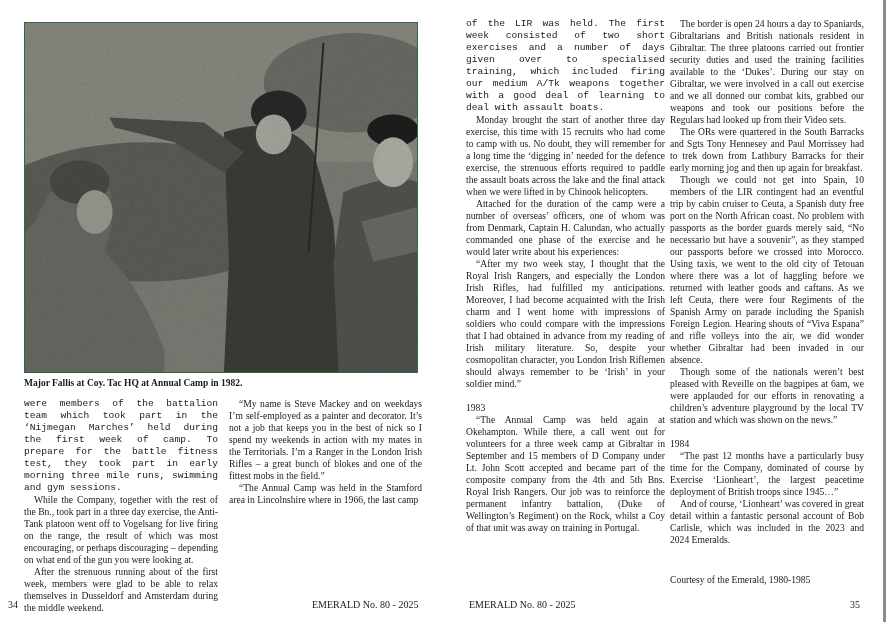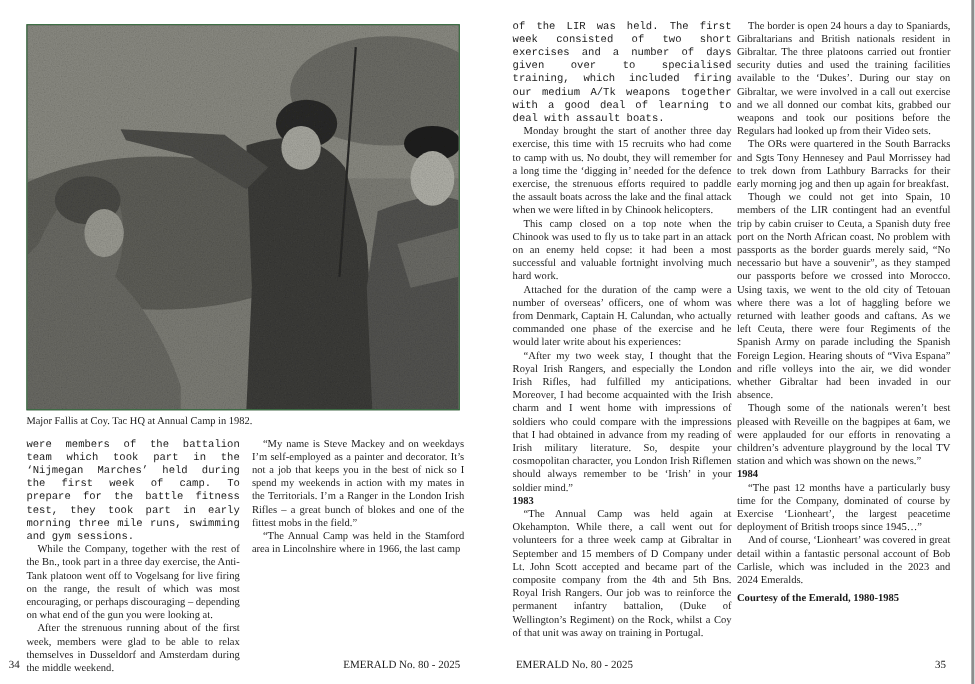--- a/index.html
+++ b/index.html
@@ -5,27 +5,27 @@
   html, body { margin:0; padding:0; background:#ffffff; }
   body { width:886px; height:622px; position:relative; overflow:hidden;
          font-family:"Liberation Serif","DejaVu Serif",serif; color:#1a1a1a; }
   .spread { position:absolute; left:0; top:0; width:886px; height:622px; background:#fff; }
   .edge { position:absolute; right:0; top:0; width:3px; height:622px; background:#8c8c8c; }
 
   .photo { position:absolute; left:24px; top:22px; width:394px; height:351px;
            border:1px solid #2f6b3a; box-sizing:border-box; overflow:hidden; background:#6a6a63; }
   .photo svg { display:block; width:100%; height:100%; }
 
-  .caption { position:absolute; left:24px; top:378px; font-size:9.5px; font-weight:normal; white-space:nowrap; }
+  .caption { position:absolute; left:24px; top:378px; font-size:9.5px; font-weight:bold; white-space:nowrap; }
 
   .col { position:absolute; font-size:9.6px; line-height:12.0px; text-align:justify; hyphens:none; }
   .col p { margin:0; text-indent:10px; }
   .col p.noind { text-indent:0;font-family:Liberation Mono, monospace; }
-  .col .yr { font-weight:bold; text-indent:0; }
-  .col .credit { font-weight:bold; margin-top:4px; text-indent:0; text-align:left; }
+  .col .yr { font-weight:normal; margin-top:12px; text-indent:0; }
+  .col .credit { font-weight:normal; margin-top:28px; text-indent:0; text-align:left; }
 
   .c1 { left:24px; top:398px; width:194px; }
   .c2 { left:229px; top:398px; width:193px; }
   .c3 { left:466px; top:18px; width:199px; }
   .c4 { left:670px; top:18px; width:194px; }
 
   .folio { position:absolute; top:599px; font-size:10px; }
   .pn-left { left:8px; }
   .run-left { left:312px; }
   .run-right { left:469px; }
@@ -79,21 +79,20 @@
       <p>While the Company, together with the rest of the Bn., took part in a three day exercise, the Anti-Tank platoon went off to Vogelsang for live firing on the range, the result of which was most encouraging, or perhaps discouraging – depending on what end of the gun you were looking at.</p>
       <p>After the strenuous running about of the first week, members were glad to be able to relax themselves in Dusseldorf and Amsterdam during the middle weekend.</p>
     </div>
   <div class="col c2">
       <p>“My name is Steve Mackey and on weekdays I’m self-employed as a painter and decorator. It’s not a job that keeps you in the best of nick so I spend my weekends in action with my mates in the Territorials. I’m a Ranger in the London Irish Rifles – a great bunch of blokes and one of the fittest mobs in the field.”</p>
       <p>“The Annual Camp was held in the Stamford area in Lincolnshire where in 1966, the last camp</p>
     </div>
   <div class="col c3">
       <p class="noind">of the LIR was held. The first week consisted of two short exercises and a number of days given over to specialised training, which included firing our medium A/Tk weapons together with a good deal of learning to deal with assault boats.</p>
       <p>Monday brought the start of another three day exercise, this time with 15 recruits who had come to camp with us. No doubt, they will remember for a long time the ‘digging in’ needed for the defence exercise, the strenuous efforts required to paddle the assault boats across the lake and the final attack when we were lifted in by Chinook helicopters.</p>
-      <p>This camp closed on a top note when the Chinook was used to fly us to take part in an attack on an enemy held copse: it had been a most successful and valuable fortnight involving much hard work.</p>
       <p>Attached for the duration of the camp were a number of overseas’ officers, one of whom was from Denmark, Captain H. Calundan, who actually commanded one phase of the exercise and he would later write about his experiences:</p>
       <p>“After my two week stay, I thought that the Royal Irish Rangers, and especially the London Irish Rifles, had fulfilled my anticipations. Moreover, I had become acquainted with the Irish charm and I went home with impressions of soldiers who could compare with the impressions that I had obtained in advance from my reading of Irish military literature. So, despite your cosmopolitan character, you London Irish Riflemen should always remember to be ‘Irish’ in your soldier mind.”</p>
       <p class="yr">1983</p>
       <p>“The Annual Camp was held again at Okehampton. While there, a call went out for volunteers for a three week camp at Gibraltar in September and 15 members of D Company under Lt. John Scott accepted and became part of the composite company from the 4th and 5th Bns. Royal Irish Rangers. Our job was to reinforce the permanent infantry battalion, (Duke of Wellington’s Regiment) on the Rock, whilst a Coy of that unit was away on training in Portugal.</p>
     </div>
   <div class="col c4">
       <p>The border is open 24 hours a day to Spaniards, Gibraltarians and British nationals resident in Gibraltar. The three platoons carried out frontier security duties and used the training facilities available to the ‘Dukes’. During our stay on Gibraltar, we were involved in a call out exercise and we all donned our combat kits, grabbed our weapons and took our positions before the Regulars had looked up from their Video sets.</p>
       <p>The ORs were quartered in the South Barracks and Sgts Tony Hennesey and Paul Morrissey had to trek down from Lathbury Barracks for their early morning jog and then up again for breakfast.</p>
       <p>Though we could not get into Spain, 10 members of the LIR contingent had an eventful trip by cabin cruiser to Ceuta, a Spanish duty free port on the North African coast. No problem with passports as the border guards merely said, “No necessario but have a souvenir”, as they stamped our passports before we crossed into Morocco. Using taxis, we went to the old city of Tetouan where there was a lot of haggling before we returned with leather goods and caftans. As we left Ceuta, there were four Regiments of the Spanish Army on parade including the Spanish Foreign Legion. Hearing shouts of “Viva Espana” and rifle volleys into the air, we did wonder whether Gibraltar had been invaded in our absence.</p>
       <p>Though some of the nationals weren’t best pleased with Reveille on the bagpipes at 6am, we were applauded for our efforts in renovating a children’s adventure playground by the local TV station and which was shown on the news.”</p>

